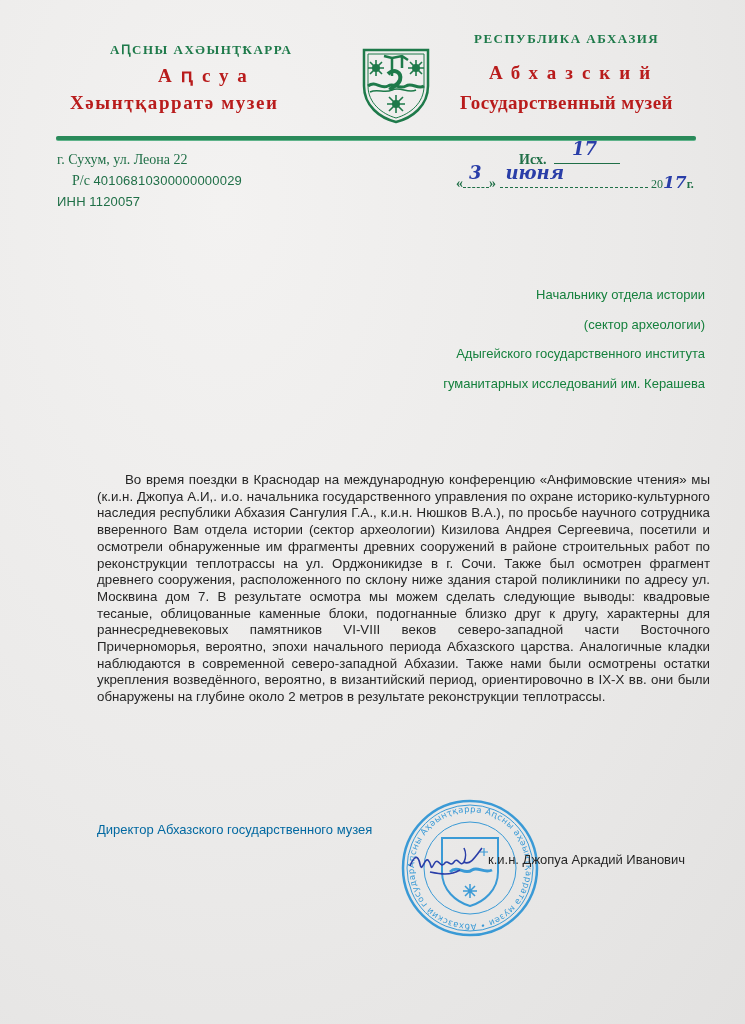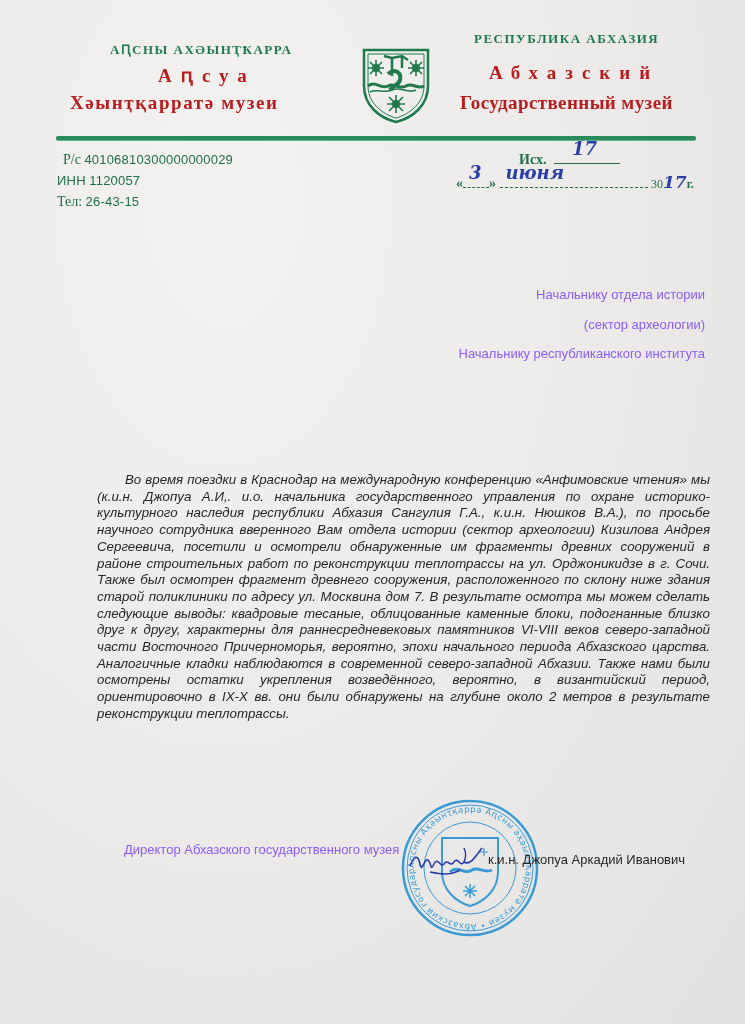--- a/index.html
+++ b/index.html
@@ -63,36 +63,35 @@
   }
   .uline { border-bottom: 1.5px solid #1f6f47; display: inline-block; }
   .dash-line { border-bottom: 1.5px dashed #1f6f47; display: inline-block; }
 
   
   .recipient {
     right: 40px; top: 280px; width: 360px;
     text-align: right;
     font-size: 13px;
     line-height: 29.5px;
-    color: #8b5cf6;
+    color: #15803d;
   }
 
   
   .body-text {
     left: 97px; top: 472px; width: 613px;
     font-size: 13.3px;
     line-height: 16.7px;
     text-align: justify;
     color: #262626;
-    font-style: italic;
   }
   .body-text p { text-indent: 28px; }
   .body-text p + p { margin-top: 16px; text-indent: 48px; }
 
-  .signer-title { left: 97px; top: 842px; font-size: 13px; color: #8b5cf6; margin-left: 27px; }
+  .signer-title { left: 97px; top: 822px; font-size: 13px; color: #0369a1; }
   .signer-name  { left: 488px; top: 852px; font-size: 13px; color: #262626; }
 
   .stamp { left: 400px; top: 798px; width: 140px; height: 140px; }
 </style>
 </head>
 <body>
 
 <div class="abs lh-green-caps" style="left:110px; top:40px;">АԤСНЫ АХӘЫНҬҞАРРА</div>
 <div class="abs lh-red spaced" style="left:158px; top:62px;">Аԥсуа</div>
 <div class="abs lh-red mid" style="left:70px; top:92px;">Хәынҭқарратә музеи</div>
@@ -119,50 +118,48 @@
   </svg>
 </div>
 
 <div class="abs lh-green-caps" style="left:474px; top:31px;">РЕСПУБЛИКА АБХАЗИЯ</div>
 <div class="abs lh-red spaced" style="left:489px; top:62px;">Абхазский</div>
 <div class="abs lh-red" style="left:460px; top:92px; letter-spacing:0.4px;">Государственный музей</div>
 
 <div class="abs divider"></div>
 
 <div class="abs addr" style="left:57px; top:149px;">
-  <div style="padding-left:6px;">
+  <div>г. Сухум, ул. Леона 22</div>
+  <div style="padding-left:6px;margin-left:9px;">
     <span>Р/с</span>
     <span class="mono">40106810300000000029</span>
   </div>
   <div>
     <span class="mono">ИНН</span>
     <span class="mono">1120057</span>
-  </div>
-  <div>
-    <span>Тел:</span>
-    <span class="mono">26-43-15</span>
   </div>
 </div>
 
 <div class="abs ref" style="left:519px; top:148px;">
   <span>Исх.</span>
   <span class="uline" style="width:66px; margin-left:4px; position:relative; height:16px;">
     <span class="hand abs" style="left:18px; top:-10px;">17</span>
   </span>
 </div>
 <div class="abs ref" style="left:456px; top:172px; white-space:nowrap;">
   <span>«</span><span class="dash-line" style="width:26px; position:relative; height:14px;"><span class="hand abs" style="left:6px; top:-12px;">3</span></span><span>»</span>
   <span class="dash-line" style="width:148px; position:relative; height:14px;"><span class="hand abs" style="left:6px; top:-12px;">июня</span></span>
-  <span style="font-size:12px; font-weight:normal;">30</span><span class="hand" style="font-size:17px;">17</span><span style="font-size:12px;">г.</span>
+  <span style="font-size:12px; font-weight:normal;">20</span><span class="hand" style="font-size:17px;">17</span><span style="font-size:12px;">г.</span>
 </div>
 
 <div class="abs recipient">
   <div>Начальнику отдела истории</div>
   <div>(сектор археологии)</div>
-  <div>Начальнику республиканского института</div>
+  <div>Адыгейского государственного института</div>
+  <div>гуманитарных исследований им. Керашева</div>
 </div>
 
 <div class="abs body-text">
   <p>Во время поездки в Краснодар на международную конференцию «Анфимовские чтения» мы (к.и.н. Джопуа А.И,. и.о. начальника государственного управления по охране историко-культурного наследия республики Абхазия Сангулия Г.А., к.и.н. Нюшков В.А.), по просьбе научного сотрудника вверенного Вам отдела истории (сектор археологии) Кизилова Андрея Сергеевича, посетили и осмотрели обнаруженные им фрагменты древних сооружений в районе строительных работ по реконструкции теплотрассы на ул. Орджоникидзе в г. Сочи. Также был осмотрен фрагмент древнего сооружения, расположенного по склону ниже здания старой поликлиники по адресу ул. Москвина дом 7. В результате осмотра мы можем сделать следующие выводы:  квадровые тесаные, облицованные каменные блоки, подогнанные близко друг к другу, характерны для раннесредневековых памятников VI-VIII веков   северо-западной части Восточного Причерноморья,  вероятно, эпохи начального периода Абхазского царства. Аналогичные кладки наблюдаются в современной северо-западной Абхазии. Также нами были осмотрены остатки укрепления возведённого, вероятно, в византийский период, ориентировочно в IX-X вв.  они были обнаружены на глубине около 2 метров в результате реконструкции теплотрассы.</p>
 </div>
 
 <div class="abs signer-title">Директор Абхазского государственного музея</div>
 
 <div class="abs stamp">
   <svg viewBox="0 0 140 140" width="140" height="140">

